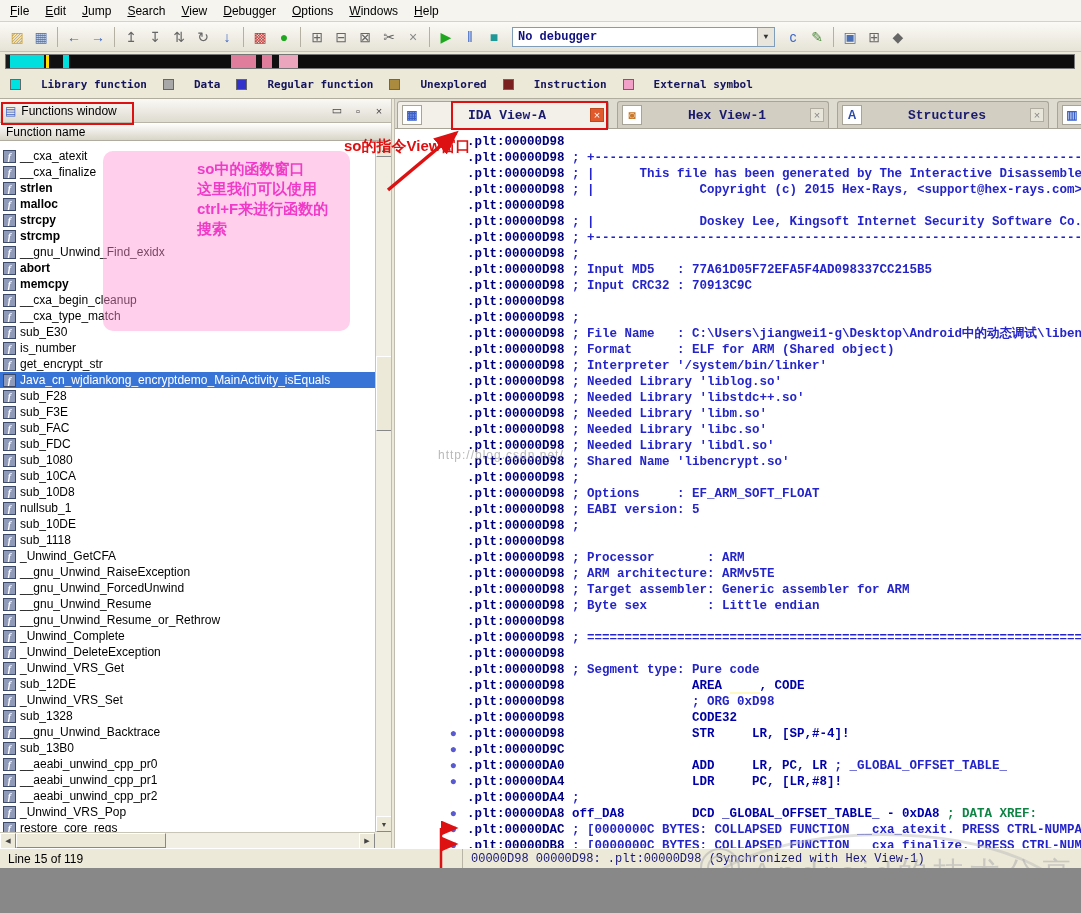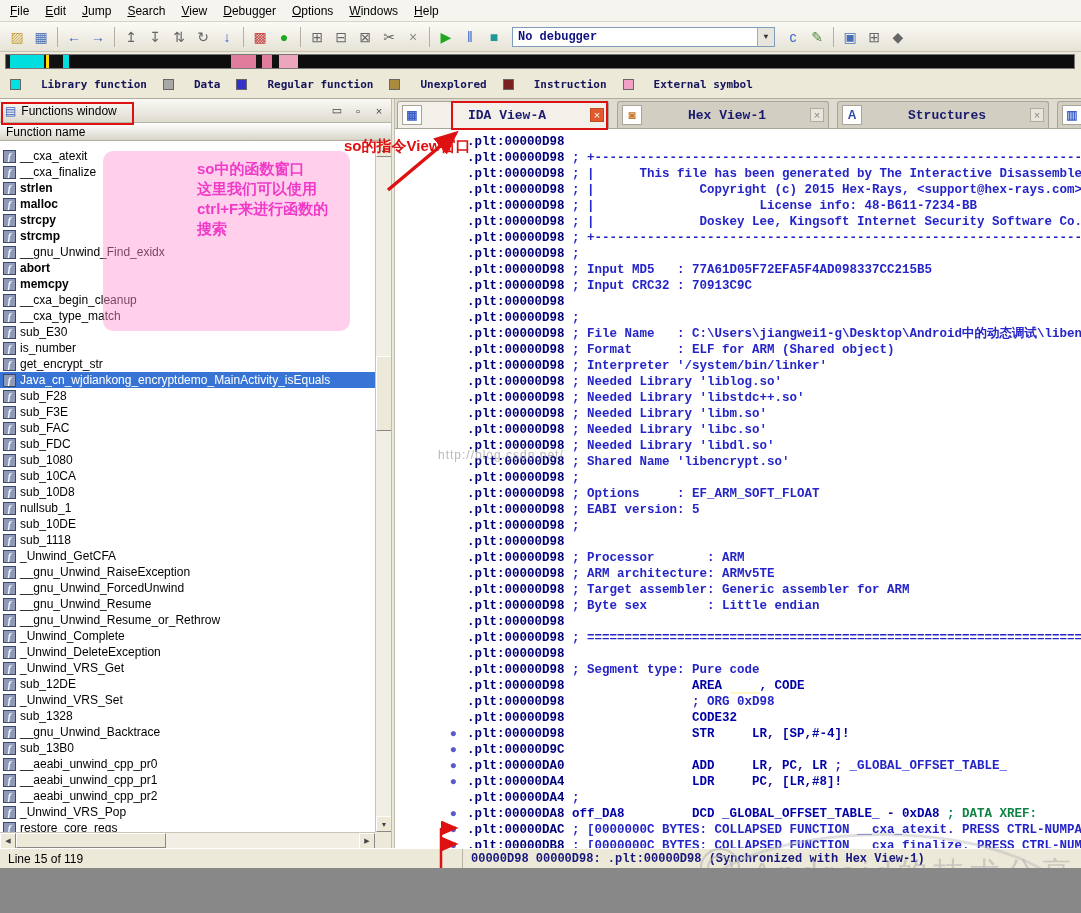--- a/index.html
+++ b/index.html
@@ -111,21 +111,21 @@
   .cmt  { color:#2424c8; }
   .ins  { color:#0000a8; }
   .hl   { background:#fef9c3; color:#00007d;margin-top:14px; }
   .xref { color:#0e8444; }
 
   
   .statusbar { position:absolute; left:0; right:0; bottom:0; height:20px; background:#ece9d8;
                border-top:1px solid #fff; display:flex; font-size:12px; }
   .status-left { width:463px; padding:3px 0 0 8px; color:#000; border-right:1px solid #b8b5a6; }
   .status-right { flex:1; padding:3px 18px 0 8px; font-family:"Liberation Mono", monospace;
-                  font-weight:bold; color:#16167e; white-space:nowrap; overflow:hidden; }
+                  font-weight:normal; color:#16167e; white-space:nowrap; overflow:hidden; }
 
   
   .wm-url { position:absolute; left:438px; top:448px; font-size:12px; letter-spacing:1px;
             color:rgba(165,165,165,0.78); z-index:5; }
   .wm-ring { position:absolute; left:683px; top:833px; width:398px; height:172px;
              border:3px solid rgba(185,185,185,0.45); border-radius:50%; z-index:5; }
   .wm-logo { position:absolute; left:700px; top:848px; width:40px; height:40px;
              border:2px solid rgba(178,178,178,0.6); border-radius:50%; z-index:5; }
   .wm-logo::after { content:""; position:absolute; inset:5px; border:2px solid rgba(178,178,178,0.6);
              border-radius:50%; }
@@ -456,21 +456,21 @@
           </div>
           <div class="tab partial">
             <span class="tab-icon" style="color: rgb(58, 95, 200);">▥</span>
           </div>
         </div>
       <div class="dview">
           <div class="dline"><span class="gut"></span><span class="addr">.plt:00000D98</span></div>
           <div class="dline"><span class="gut"></span><span class="addr">.plt:00000D98</span><span class="cmt"> ; +-------------------------------------------------------------------------+</span></div>
           <div class="dline"><span class="gut"></span><span class="addr">.plt:00000D98</span><span class="cmt"> ; |      This file has been generated by The Interactive Disassembler (IDA)</span></div>
           <div class="dline"><span class="gut"></span><span class="addr">.plt:00000D98</span><span class="cmt"> ; |              Copyright (c) 2015 Hex-Rays, &lt;support@hex-rays.com&gt;</span></div>
-          <div class="dline"><span class="gut"></span><span class="addr">.plt:00000D98</span><span class="cmt"> ; |                      License info: 48-B611-7234-BB</span></div>
+          <div class="dline"><span class="gut"></span><span class="addr">.plt:00000D98</span></div>
           <div class="dline"><span class="gut"></span><span class="addr">.plt:00000D98</span><span class="cmt"> ; |              Doskey Lee, Kingsoft Internet Security Software Co.,Ltd</span></div>
           <div class="dline"><span class="gut"></span><span class="addr">.plt:00000D98</span><span class="cmt"> ; +-------------------------------------------------------------------------+</span></div>
           <div class="dline"><span class="gut"></span><span class="addr">.plt:00000D98</span><span class="cmt"> ;</span></div>
           <div class="dline"><span class="gut"></span><span class="addr">.plt:00000D98</span><span class="cmt"> ; Input MD5   : 77A61D05F72EFA5F4AD098337CC215B5</span></div>
           <div class="dline"><span class="gut"></span><span class="addr">.plt:00000D98</span><span class="cmt"> ; Input CRC32 : 70913C9C</span></div>
           <div class="dline"><span class="gut"></span><span class="addr">.plt:00000D98</span></div>
           <div class="dline"><span class="gut"></span><span class="addr">.plt:00000D98</span><span class="cmt"> ;</span></div>
           <div class="dline"><span class="gut"></span><span class="addr">.plt:00000D98</span><span class="cmt"> ; File Name   : C:\Users\jiangwei1-g\Desktop\Android中的动态调试\libencrypt.so</span></div>
           <div class="dline"><span class="gut"></span><span class="addr">.plt:00000D98</span><span class="cmt"> ; Format      : ELF for ARM (Shared object)</span></div>
           <div class="dline"><span class="gut"></span><span class="addr">.plt:00000D98</span><span class="cmt"> ; Interpreter '/system/bin/linker'</span></div>

